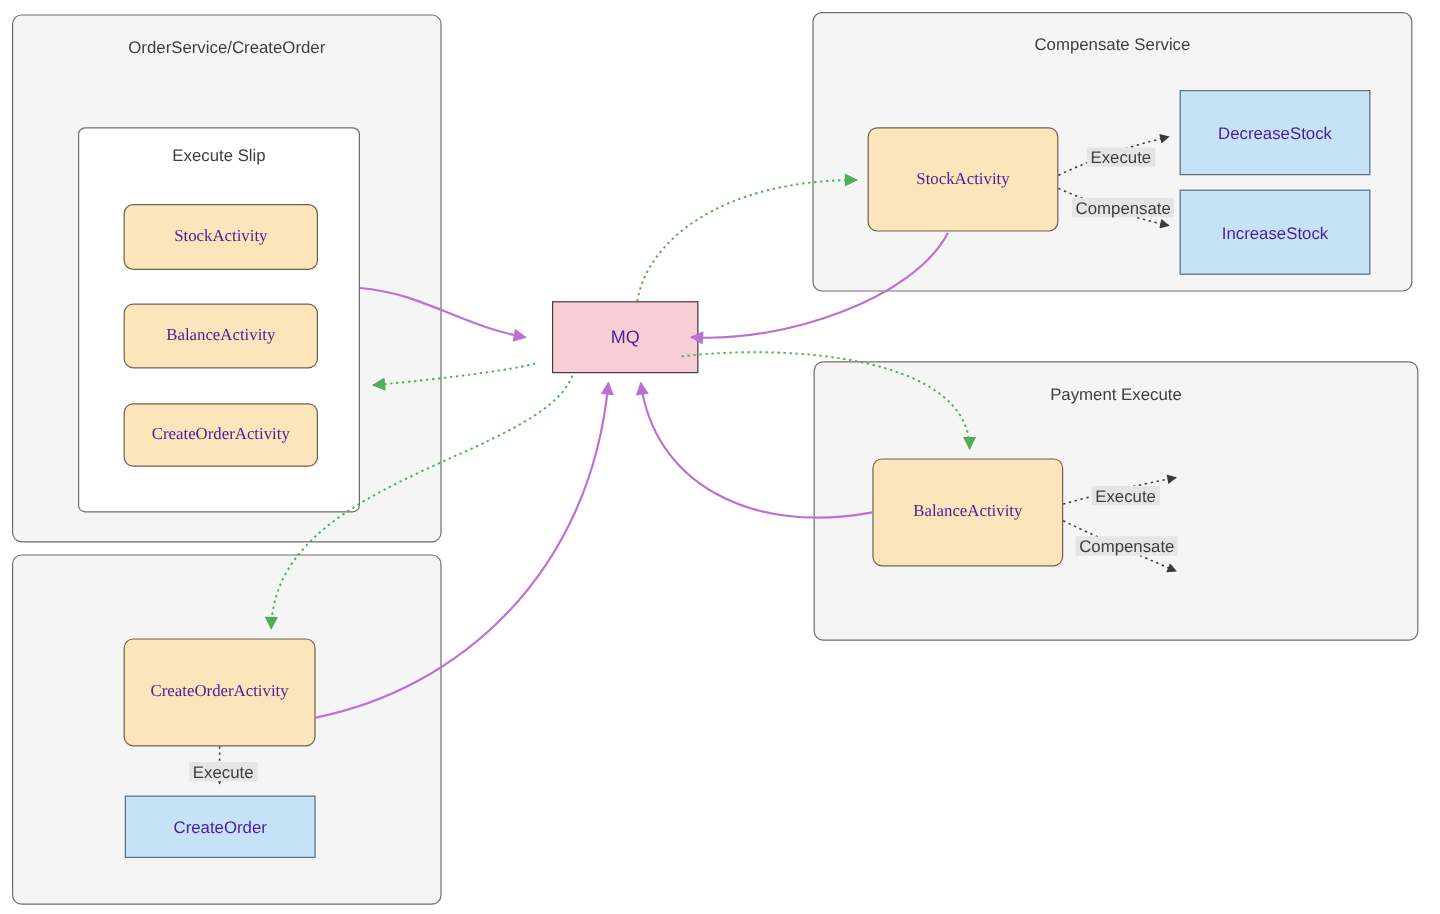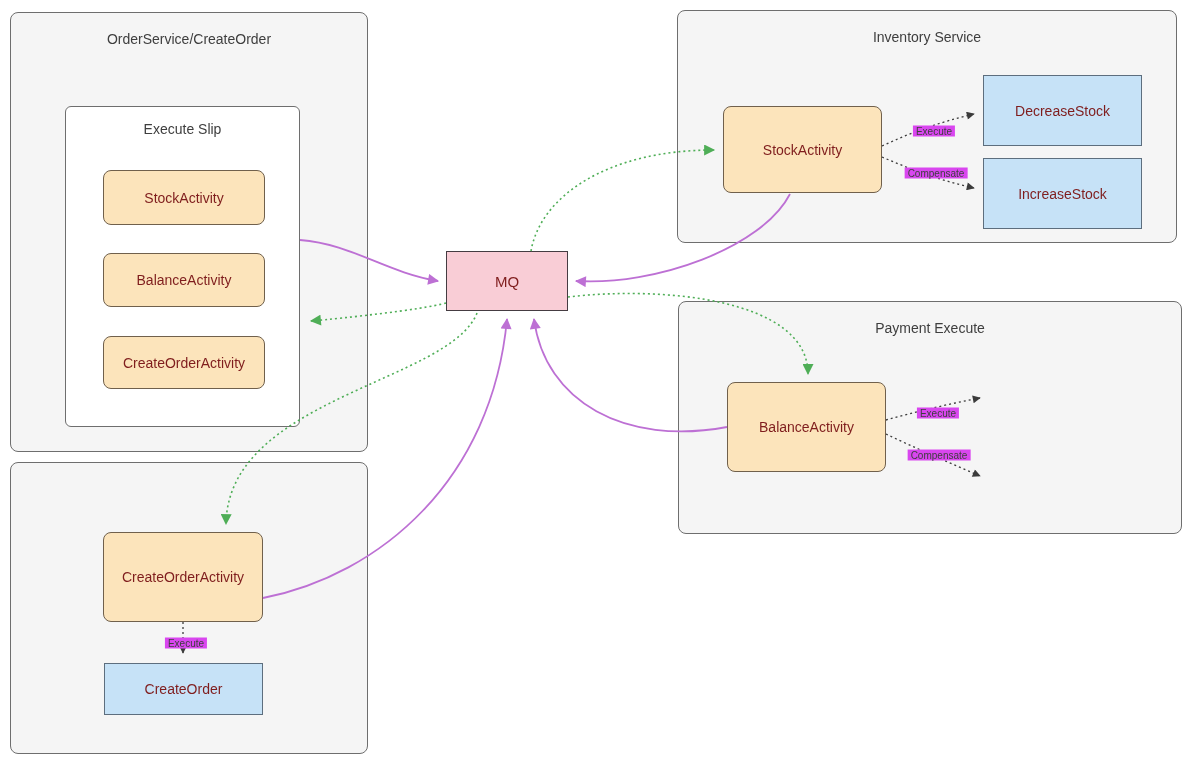--- a/index.html
+++ b/index.html
@@ -13,35 +13,35 @@
   }
   .container-title{
     position:absolute;width:100%;text-align:center;top:18px;font-size:14px;color:#3e3e3e;
   }
   .subcontainer{
     position:absolute;background:#ffffff;border:1px solid #6e6e6e;border-radius:6px;
     z-index:2;box-sizing:border-box;
   }
   .node{
     position:absolute;display:flex;align-items:center;justify-content:center;
-    font-size:14px;color:#7f1d1d;z-index:3;box-sizing:border-box;text-align:center;
+    font-size:14px;color:#4c1d95;z-index:3;box-sizing:border-box;text-align:center;
   }
   .activity{
-    background:#fce4bb;border:1px solid #70604c;border-radius:8px;
+    background:#fce4bb;border:1px solid #70604c;border-radius:8px;font-family:Liberation Serif, serif;
   }
   .step{
     background:#c6e2f7;border:1px solid #5d6e7e;border-radius:0;
   }
   .mq{
     background:#f9cdd6;border:1px solid #453c42;border-radius:0;font-size:15px;
   }
   .edges{position:absolute;left:0;top:0;width:1200px;height:762px;z-index:5;pointer-events:none;}
   .edge-label{
-    position:absolute;transform:translate(-50%,-50%);background:#d946ef;
-    padding:0 3px;font-size:10px;color:#3e3e3e;z-index:6;white-space:nowrap;
+    position:absolute;transform:translate(-50%,-50%);background:#e5e5e5;
+    padding:0 3px;font-size:14px;color:#3e3e3e;z-index:6;white-space:nowrap;
   }
 </style>
 </head>
 <body>
 
 <div class="canvas">
 
   <div class="container" style="left:10px;top:12px;width:358px;height:440px;">
     <div class="container-title">OrderService/CreateOrder</div>
   </div>
@@ -53,34 +53,34 @@
   <div class="node activity" style="left:103px;top:170px;width:162px;height:55px;">StockActivity</div>
   <div class="node activity" style="left:103px;top:253px;width:162px;height:54px;">BalanceActivity</div>
   <div class="node activity" style="left:103px;top:336px;width:162px;height:53px;">CreateOrderActivity</div>
 
   <div class="container" style="left:10px;top:462px;width:358px;height:292px;"></div>
 
   <div class="node activity" style="left:103px;top:532px;width:160px;height:90px;">CreateOrderActivity</div>
   <div class="node step" style="left:104px;top:663px;width:159px;height:52px;">CreateOrder</div>
 
   <div class="container" style="left:677px;top:10px;width:500px;height:233px;">
-    <div class="container-title">Inventory Service</div>
+    <div class="container-title">Compensate Service</div>
   </div>
 
   <div class="node activity" style="left:723px;top:106px;width:159px;height:87px;">StockActivity</div>
   <div class="node step" style="left:983px;top:75px;width:159px;height:71px;">DecreaseStock</div>
   <div class="node step" style="left:983px;top:158px;width:159px;height:71px;">IncreaseStock</div>
 
   <div class="container" style="left:678px;top:301px;width:504px;height:233px;">
     <div class="container-title">Payment Execute</div>
   </div>
 
   <div class="node activity" style="left:727px;top:382px;width:159px;height:90px;">BalanceActivity</div>
 
-  <div class="node mq" style="left:446px;top:251px;width:122px;height:60px;z-index:4;">MQ</div>
+  <div class="node mq" style="left:460px;top:251px;width:122px;height:60px;z-index:4;">MQ</div>
 
   <svg class="edges" viewBox="0 0 1200 762">
     <defs>
       <marker id="arr-purple" viewBox="0 0 10 10" refX="9" refY="5" markerWidth="13" markerHeight="11" markerUnits="userSpaceOnUse" orient="auto">
         <path d="M0,0 L10,5 L0,10 z" fill="#bd70d4"></path>
       </marker>
       <marker id="arr-green" viewBox="0 0 10 10" refX="9" refY="5" markerWidth="13" markerHeight="11" markerUnits="userSpaceOnUse" orient="auto">
         <path d="M0,0 L10,5 L0,10 z" fill="#4fae57"></path>
       </marker>
       <marker id="arr-black" viewBox="0 0 10 10" refX="9" refY="5" markerWidth="9" markerHeight="8" markerUnits="userSpaceOnUse" orient="auto">

